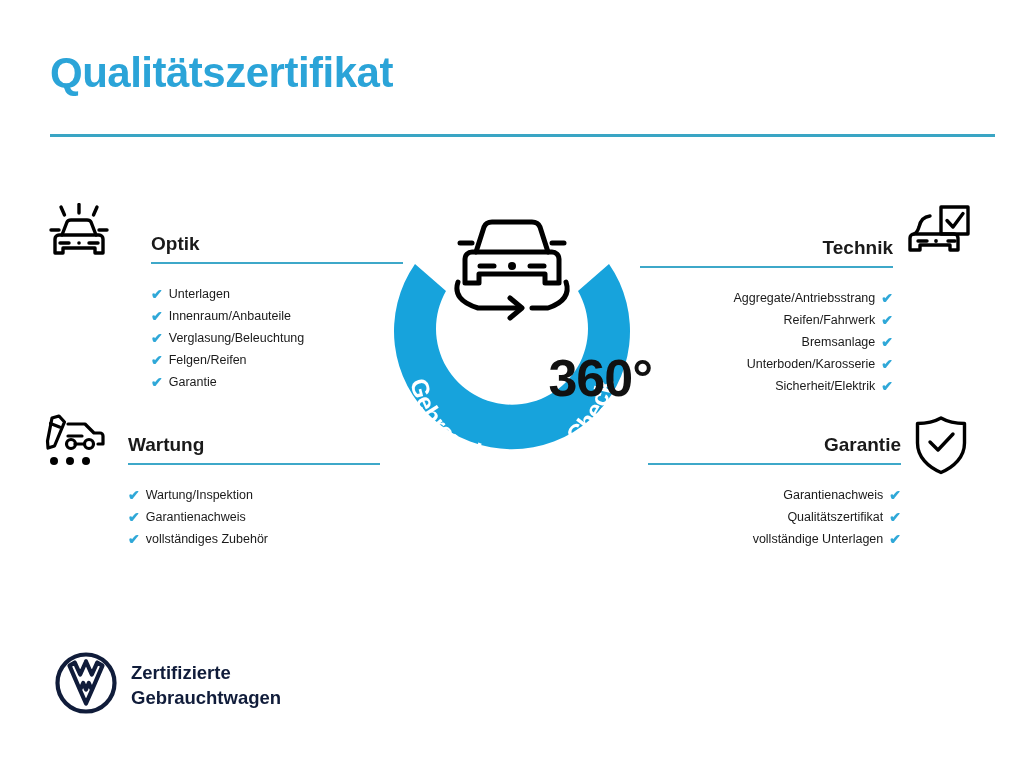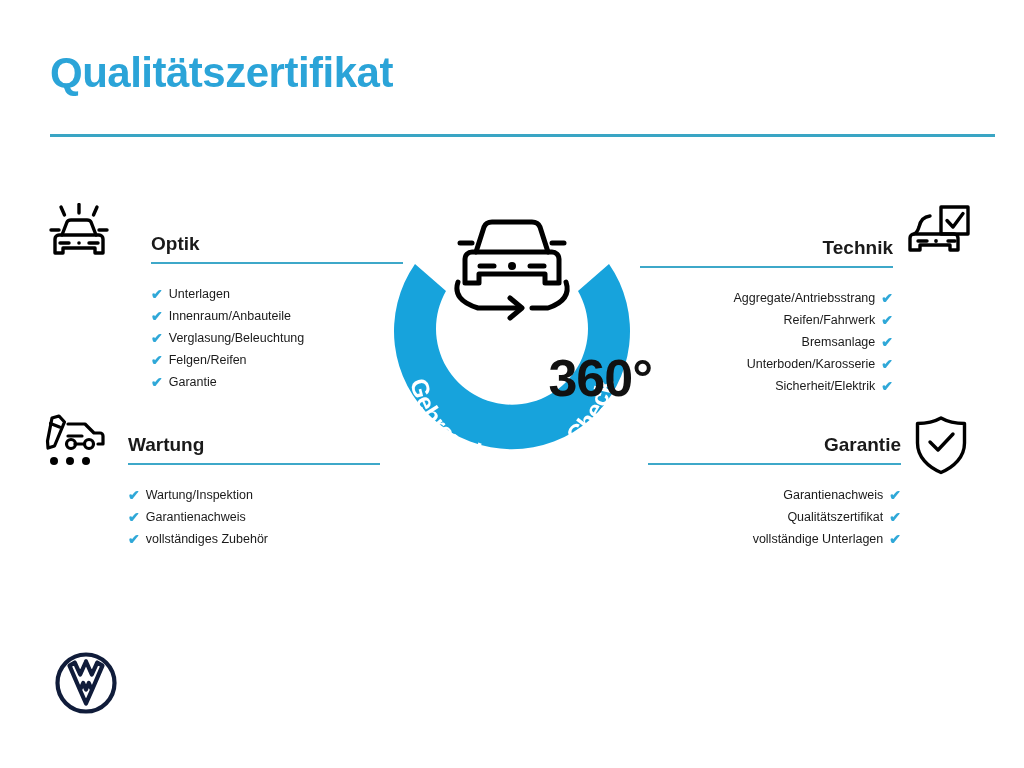--- a/index.html
+++ b/index.html
@@ -340,14 +340,18 @@
       <circle cx="31" cy="31" r="28.5" stroke="#101C3A" stroke-width="4.2" fill="none"></circle>
       <path d="M31 9.5
                L25.2 22.5
                L19.8 10.6
                M19.8 10.6
                L14.5 13.6 L25.0 38.0 L28.2 31.0 L31 37.5 L33.8 31.0 L37.0 38.0 L47.5 13.6 L42.2 10.6
                M42.2 10.6 L36.8 22.5 L31 9.5
                M25.0 38.0 L31 51.5 L37.0 38.0" stroke="#101C3A" stroke-width="4.2" stroke-linejoin="round" stroke-linecap="round" fill="none"></path>
     </svg>
   </div>
+  <div class="vw-text">
+    <div>Zertifizierte</div>
+    <div>Gebrauchtwagen</div>
+  </div>
 
 </div>
 
 </body></html>

